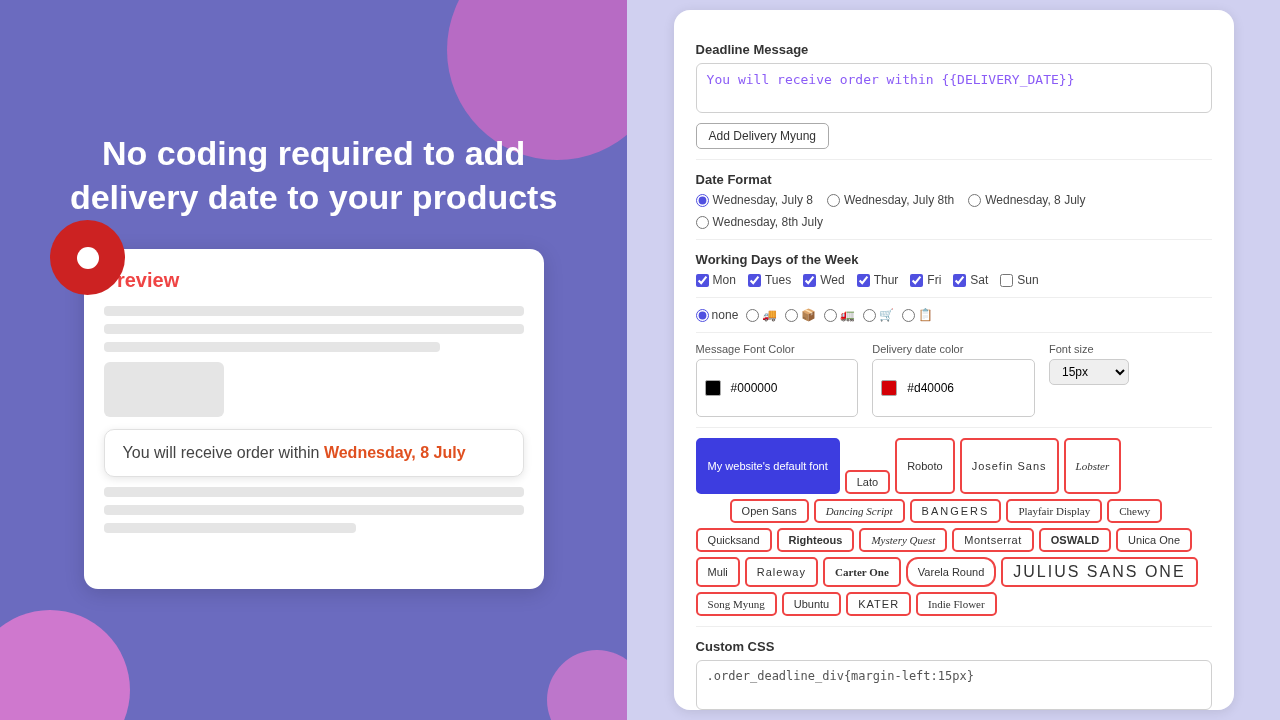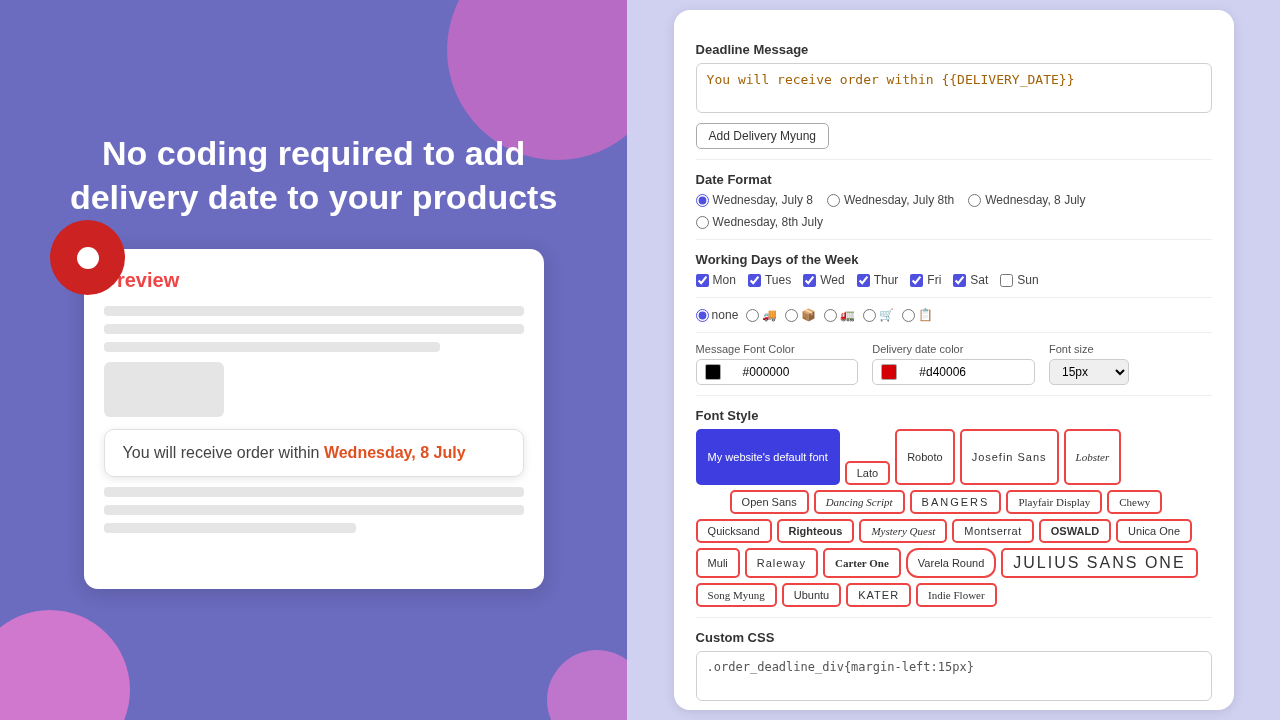--- a/index.html
+++ b/index.html
@@ -174,21 +174,21 @@
       margin-bottom: 6px;
       margin-top: 12px;
     }
 
     .message-input {
       width: 100%;
       border: 1px solid #d0d0d0;
       border-radius: 6px;
       padding: 8px 10px;
       font-size: 13px;
-      color: #a16207;
+      color: #8b5cf6;
       resize: none;
       height: 50px;
     }
 
     .add-delivery-btn {
       background: white;
       border: 1px solid #aaa;
       border-radius: 5px;
       padding: 5px 12px;
       font-size: 12px;
@@ -276,22 +276,22 @@
       font-size: 11px;
       color: #555;
       margin-bottom: 4px;
     }
 
     .color-input-box {
       display: flex;
       align-items: center;
       border: 1px solid #ccc;
       border-radius: 5px;
-      padding: 4px 8px;
-      gap: 22px;
+      padding: 20px 8px;
+      gap: 10px;
       font-size: 12px;
     }
 
     .color-swatch {
       width: 16px;
       height: 16px;
       border-radius: 2px;
       border: 1px solid #aaa;
     }
 
@@ -538,21 +538,20 @@
           <option>16px</option>
           <option>18px</option>
           <option>20px</option>
         </select>
       </div>
     </div>
 
     <div class="divider"></div>
 
     
-    <div class="section-label">Font Style</div>
     <div class="font-style-grid">
       <button class="font-btn active">My website's default font</button>
       <button class="font-btn lato">Lato</button>
       <button class="font-btn roboto">Roboto</button>
       <button class="font-btn josefin">Josefin Sans</button>
       <button class="font-btn lobster">Lobster</button>
       <button class="font-btn open-sans">Open Sans</button>
       <button class="font-btn dancing" style="font-style:italic;">Dancing Script</button>
       <button class="font-btn bangers">BANGERS</button>
       <button class="font-btn playfair">Playfair Display</button>

